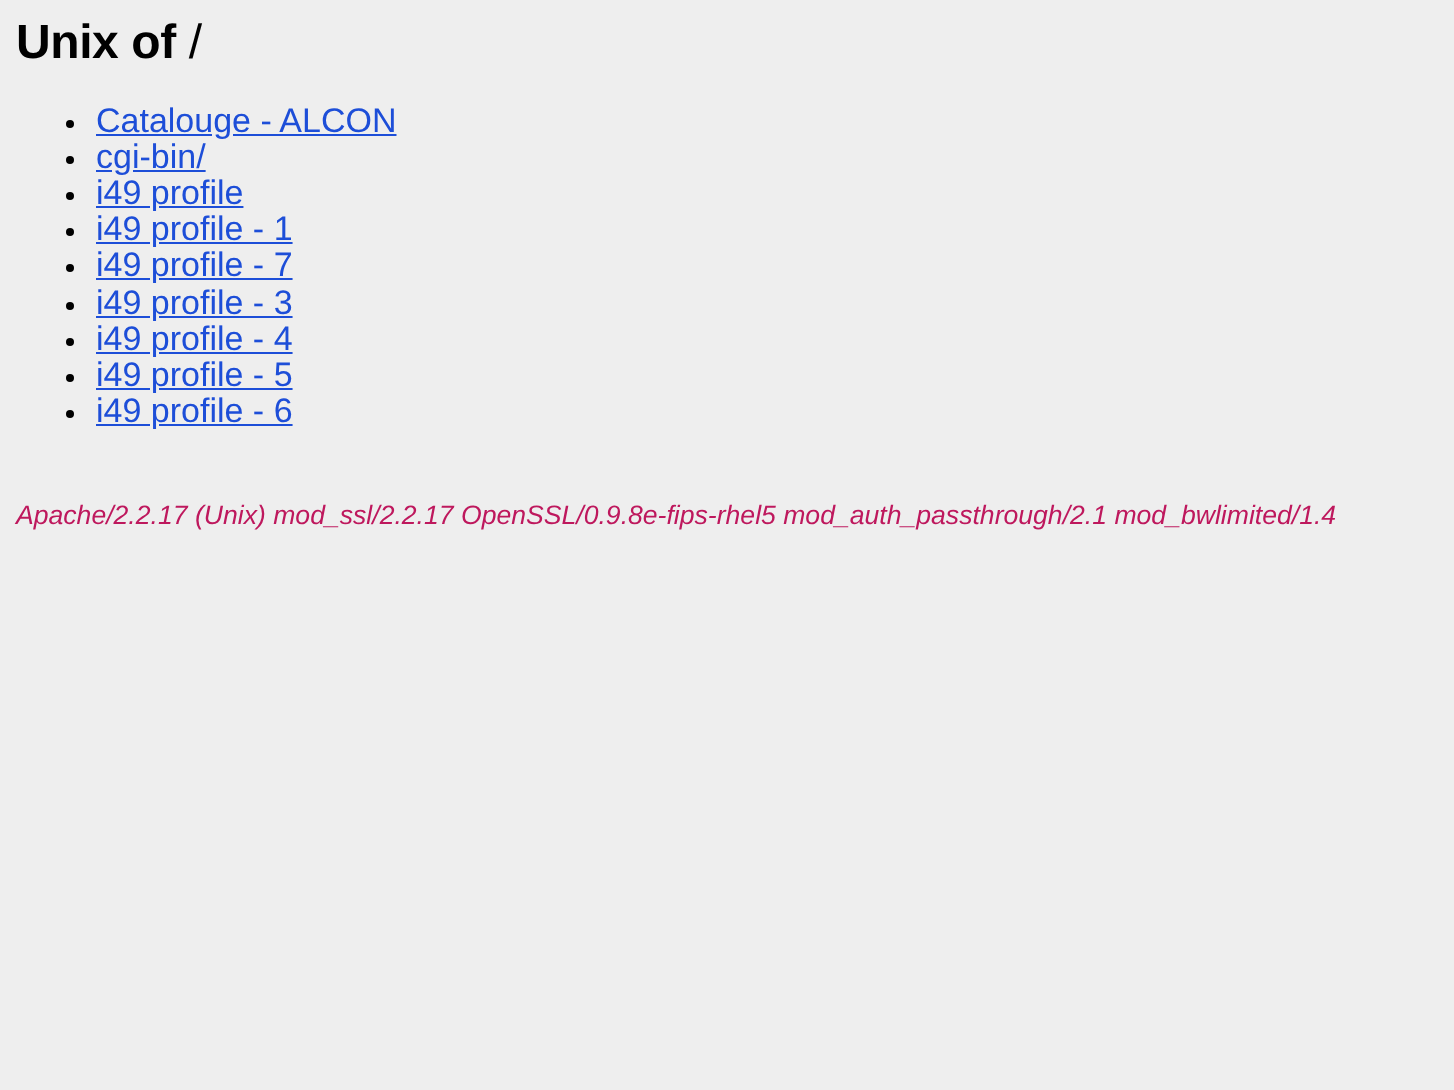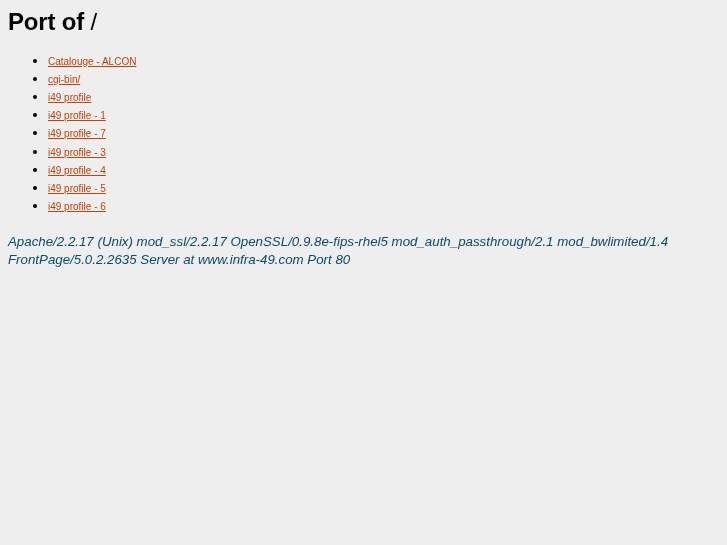--- a/index.html
+++ b/index.html
@@ -36,44 +36,44 @@
     margin: 16px 0 0 0;
     padding-left: 40px;
   }
   ul.index-list li {
     margin: 0;
     padding: 0;
     line-height: 17.2px;
     font-size: 13.3px;
   }
   ul.index-list li a {
-    color: #c2410c;
+    color: #1d4ed8;
     text-decoration: underline;
-    font-size: 10px;
+    font-size: 17px;
     font-family: "Liberation Sans", "DejaVu Sans", sans-serif;
   }
   .server-signature {
-    margin-top: 18px;
+    margin-top: 34px;
     font-style: italic;
     font-size: 13.3px;
     line-height: 18px;
-    color: #0c4a6e;
+    color: #be185d;
   }
   .server-signature .sig-line {
     display: block;
     white-space: nowrap;
   }
 </style>
 </head>
 <body>
 
 <div class="page">
 
   <h1 class="page-title">
-    <span>Port of</span>
+    <span>Unix of</span>
     <span class="path">/</span>
   </h1>
 
   <ul class="index-list">
     <li>
       <a href="#">Catalouge - ALCON</a>
     </li>
     <li>
       <a href="#">cgi-bin/</a>
     </li>
@@ -95,16 +95,15 @@
     <li>
       <a href="#">i49 profile - 5</a>
     </li>
     <li>
       <a href="#">i49 profile - 6</a>
     </li>
   </ul>
 
   <address class="server-signature">
     <span class="sig-line">Apache/2.2.17 (Unix) mod_ssl/2.2.17 OpenSSL/0.9.8e-fips-rhel5 mod_auth_passthrough/2.1 mod_bwlimited/1.4</span>
-    <span class="sig-line">FrontPage/5.0.2.2635 Server at www.infra-49.com Port 80</span>
   </address>
 
 </div>
 
 </body></html>

